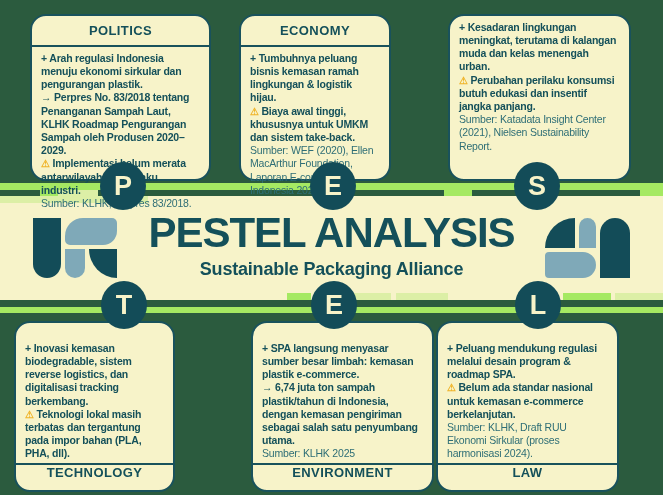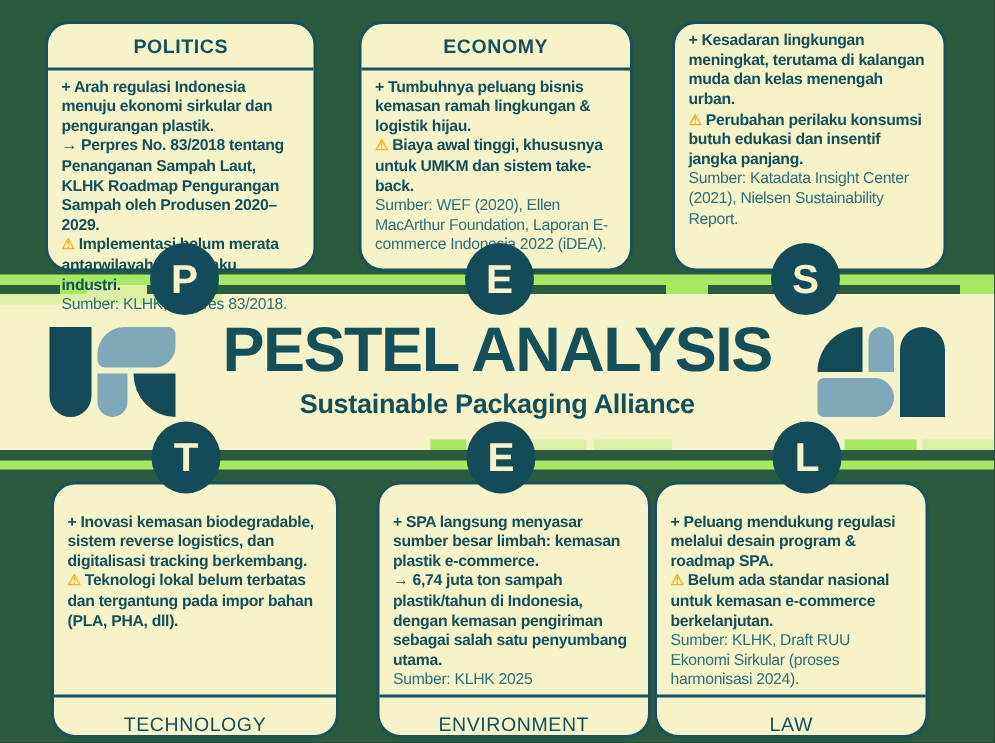--- a/index.html
+++ b/index.html
@@ -16,23 +16,23 @@
   }
   .card-top    { top:14px;  height:167px; }
   .card-bottom { top:321px; height:171px; }
   .card-header {
     height:29px; display:flex; align-items:center; justify-content:center;
     border-bottom:2px solid #19525C;
     font-weight:bold; font-size:13px; letter-spacing:.4px;
   }
   .card-footer {
     position:absolute; left:0; right:0; bottom:0; height:25px;
-    display:flex; align-items:flex-end; justify-content:center;
+    display:flex; align-items:flex-start; justify-content:center;
     border-top:2px solid #19525C;
-    font-weight:normal; font-size:13px; letter-spacing:.4px;
+    font-weight:bold; font-size:13px; letter-spacing:.4px;
   }
   .card-body {
     padding:5px 9px 0 9px;
     font-size:10.5px; line-height:1.25; letter-spacing:-0.2px;
   }
   .card-bottom .card-body { padding-top:19px; }
   .card-body p { margin:0; }
   .b   { font-weight:bold; }
   .src { font-weight:normal; color:#2E6E76; }
   .warn-ic { color:#F0B429; font-size:10px; font-weight:bold; }
@@ -116,43 +116,43 @@
       <span>POLITICS</span>
     </div>
     <div class="card-body">
       <p class="b"><span>+ Arah regulasi Indonesia menuju ekonomi sirkular dan pengurangan plastik.</span></p>
       <p class="b"><span>→ Perpres No. 83/2018 tentang Penanganan Sampah Laut, KLHK Roadmap Pengurangan Sampah oleh Produsen 2020–2029.</span></p>
       <p class="b"><span class="warn-ic">⚠</span> <span>Implementasi belum merata antarwilayah dan pelaku industri.</span></p>
       <p class="src">Sumber: KLHK, Perpres 83/2018.</p>
     </div>
   </div>
 
-  <div class="card card-top" style="left:239px;width:183px">
+  <div class="card card-top" style="left:239px;width:152px">
     <div class="card-header">
       <span>ECONOMY</span>
     </div>
     <div class="card-body">
       <p class="b"><span>+ Tumbuhnya peluang bisnis kemasan ramah lingkungan &amp; logistik hijau.</span></p>
       <p class="b"><span class="warn-ic">⚠</span> <span>Biaya awal tinggi, khususnya untuk UMKM dan sistem take-back.</span></p>
       <p class="src">Sumber: WEF (2020), Ellen MacArthur Foundation, Laporan E-commerce Indonesia 2022 (iDEA).</p>
     </div>
   </div>
 
   <div class="card card-top" style="left:448px;width:183px">
     <div class="card-body">
       <p class="b"><span>+ Kesadaran lingkungan meningkat, terutama di kalangan muda dan kelas menengah urban.</span></p>
       <p class="b"><span class="warn-ic">⚠</span> <span>Perubahan perilaku konsumsi butuh edukasi dan insentif jangka panjang.</span></p>
       <p class="src">Sumber: Katadata Insight Center (2021), Nielsen Sustainability Report.</p>
     </div>
   </div>
 
-  <div class="card card-bottom" style="left:34px;width:192px">
+  <div class="card card-bottom" style="left:14px;width:161px">
     <div class="card-body">
       <p class="b"><span>+ Inovasi kemasan biodegradable, sistem reverse logistics, dan digitalisasi tracking berkembang.</span></p>
-      <p class="b"><span class="warn-ic">⚠</span> <span>Teknologi lokal belum terbatas dan tergantung pada impor bahan (PLA, PHA, dll).</span></p>
+      <p class="b"><span class="warn-ic">⚠</span> <span>Teknologi lokal masih terbatas dan tergantung pada impor bahan (PLA, PHA, dll).</span></p>
     </div>
     <div class="card-footer">
       <span>TECHNOLOGY</span>
     </div>
   </div>
 
   <div class="card card-bottom" style="left:251px;width:183px">
     <div class="card-body">
       <p class="b"><span>+ SPA langsung menyasar sumber besar limbah: kemasan plastik e-commerce.</span></p>
       <p class="b"><span>→ 6,74 juta ton sampah plastik/tahun di Indonesia, dengan kemasan pengiriman sebagai salah satu penyumbang utama.</span></p>

